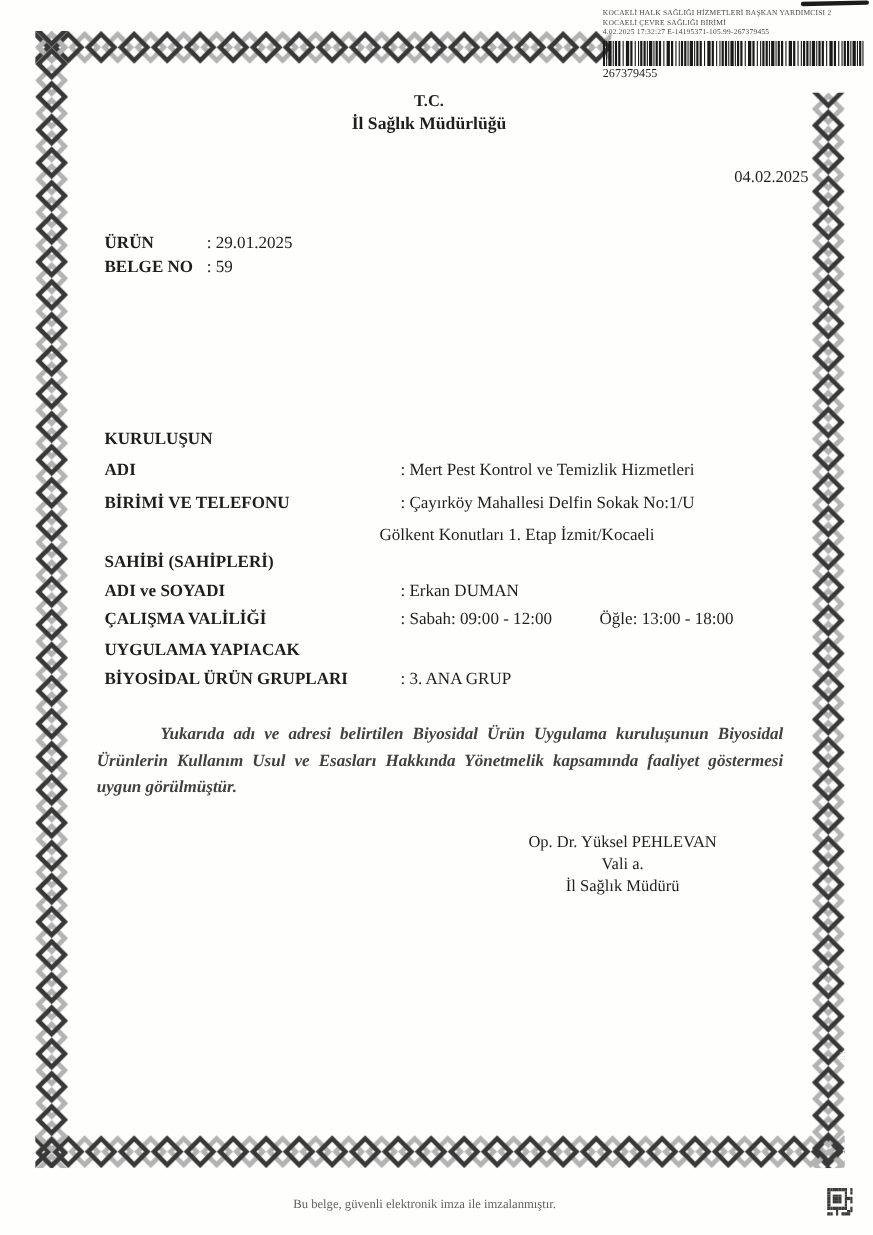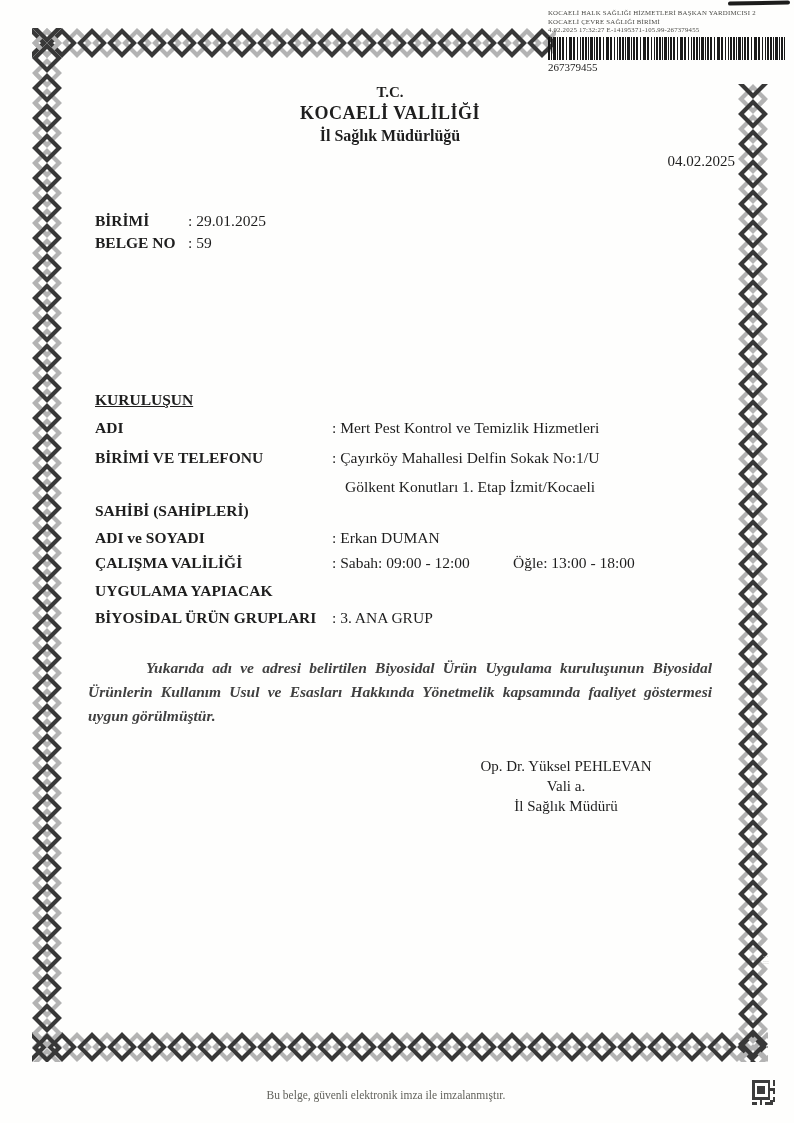--- a/index.html
+++ b/index.html
@@ -28,22 +28,22 @@
   .meta{position:absolute; left:95px; top:212px; font-size:15.5px;}
   .meta .mrow{height:22px;}
   .meta .mlbl{display:inline-block; width:93px; font-weight:bold;}
   
   .title{position:absolute; left:0; top:302px; width:794px; text-align:center;
     font-size:18px; font-weight:bold; letter-spacing:.4px;}
   
   .frow{position:absolute; left:95px; width:640px; font-size:15.5px; white-space:nowrap;}
   .flbl{display:inline-block; min-width:237px; font-weight:bold;}
   .flbl.auto{min-width:0;}
-  .fval{font-weight:normal;}
-  .underline{text-decoration:underline;}
+  .fval{font-weight:normal;margin-left:32px;}
+  .underline{}
   .addr2{position:absolute; left:345px; top:478px; font-size:15.5px;}
   .ogle{position:absolute; left:418px;}
   
   .para{position:absolute; left:88px; top:656px; width:624px;
     font-size:15.5px; font-weight:bold; font-style:italic;
     text-align:justify; text-indent:58px; line-height:24px; color:#404040;}
   
   .sig{position:absolute; left:430px; top:756px; width:272px; text-align:center; font-size:15px; line-height:20px;}
   
   .footer{position:absolute; left:30px; top:1089px; width:712px; text-align:center;
@@ -192,29 +192,28 @@
         <div style="width: 3px; margin-right: 1px;"></div>
         <div style="width: 1px; margin-right: 1px;"></div>
         <div style="width: 2px; margin-right: 1px;"></div>
         <div style="width: 2px; margin-right: 2px;"></div>
       </div>
     <div class="barcode-num">267379455</div>
   </div>
 
   <div class="hdr">
     <div class="h1">T.C.</div>
-    <div class="h2">KOCAELİ VALİLİĞİ</div>
     <div class="h3">İl Sağlık Müdürlüğü</div>
   </div>
 
   <div class="doc-date">04.02.2025</div>
 
   <div class="meta">
     <div class="mrow">
-      <span class="mlbl">BİRİMİ</span><span>: 29.01.2025</span>
+      <span class="mlbl">ÜRÜN</span><span>: 29.01.2025</span>
     </div>
     <div class="mrow">
       <span class="mlbl">BELGE NO</span><span>: 59</span>
     </div>
   </div>
 
 
   <div class="frow" style="top:391px;">
     <span class="flbl auto underline">KURULUŞUN</span>
   </div>

